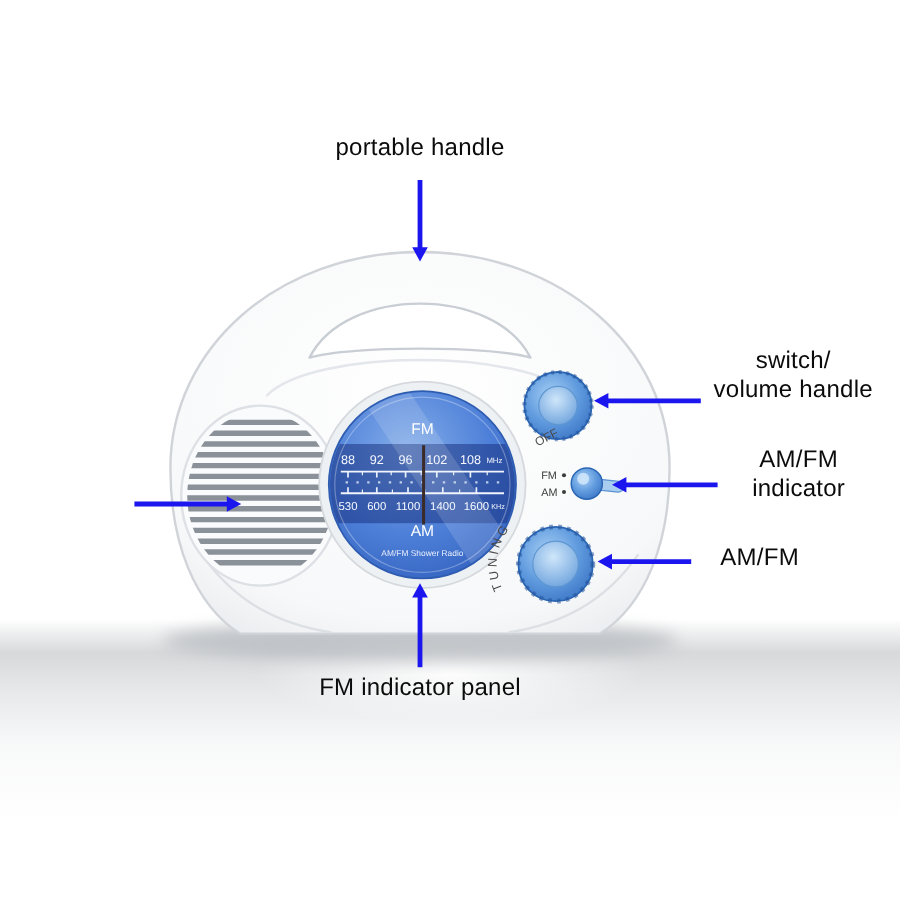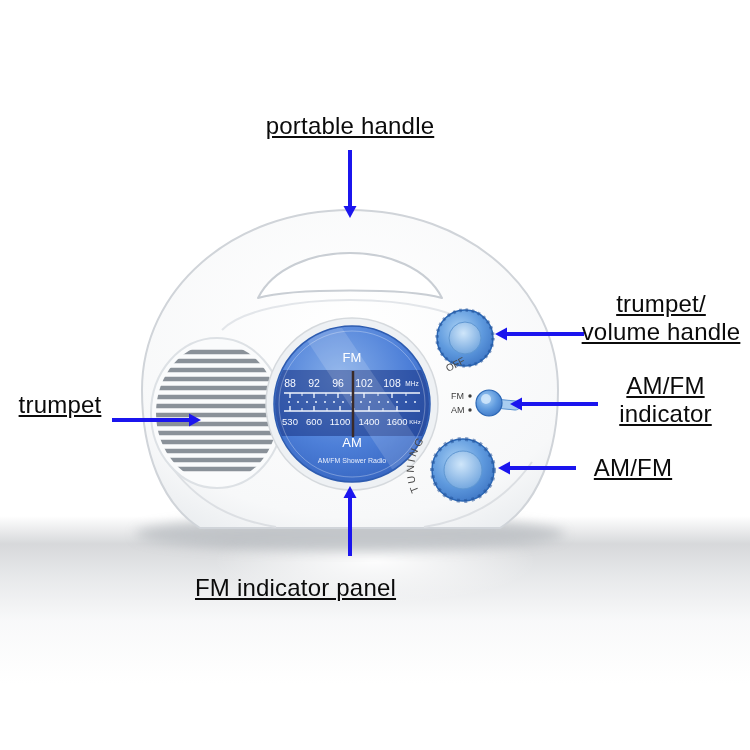--- a/index.html
+++ b/index.html
@@ -10,23 +10,22 @@
   .reflection-band{
     position:absolute;left:0;top:516px;width:750px;height:170px;
     background:
       radial-gradient(ellipse 230px 60px at 375px 45px, rgba(255,255,255,0.95), rgba(255,255,255,0) 70%),
       linear-gradient(to bottom, rgba(190,192,196,0) 0px, rgba(182,185,189,0.55) 28px,
         rgba(203,206,210,0.45) 62px, rgba(228,230,233,0.25) 105px, rgba(255,255,255,0) 168px);
   }
   .illustration{position:absolute;left:0;top:0;}
   svg text{font-family:"Liberation Sans", sans-serif;}
   .label{
-    position:absolute;color:#0b0b0b;font-size:24px;line-height:1.18;
+    position:absolute;color:#0b0b0b;font-size:20px;line-height:1.18;
     letter-spacing:0.2px;
-    text-decoration:underline;
   }
 </style>
 </head>
 <body>
 
 <div class="canvas">
 
   <div class="reflection-band"></div>
 
   <svg class="illustration" width="750" height="750" viewBox="0 0 750 750">
@@ -186,28 +185,27 @@
       <g>
         <line x1="350" y1="556" x2="350" y2="497" stroke="#1b15ee"></line>
         <polygon points="350,486 343.5,498 356.5,498" fill="#1b15ee"></polygon>
       </g>
     </g>
   </svg>
 
   <div class="label" style="left:205px;top:112px;width:290px;text-align:center;">portable handle</div>
 
   <div class="label" style="left:575px;top:290px;width:172px;text-align:center;">
-    <div>trumpet/</div>
+    <div>switch/</div>
     <div>volume handle</div>
   </div>
 
   <div class="label" style="left:588px;top:372px;width:155px;text-align:center;">
     <div>AM/FM</div>
     <div>indicator</div>
   </div>
 
   <div class="label" style="left:568px;top:454px;width:130px;text-align:center;">AM/FM</div>
 
-  <div class="label" style="left:8px;top:391px;width:104px;text-align:center;">trumpet</div>
-
-  <div class="label" style="left:195px;top:562px;width:310px;text-align:left;margin-top:12px;">FM indicator panel</div>
+
+  <div class="label" style="left:195px;top:562px;width:310px;text-align:center;">FM indicator panel</div>
 
 </div>
 
 </body></html>

